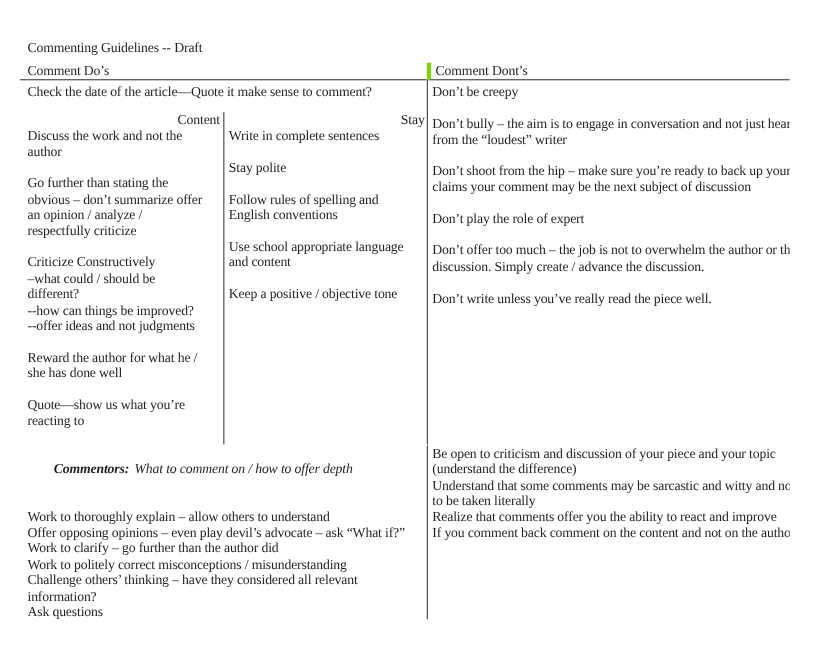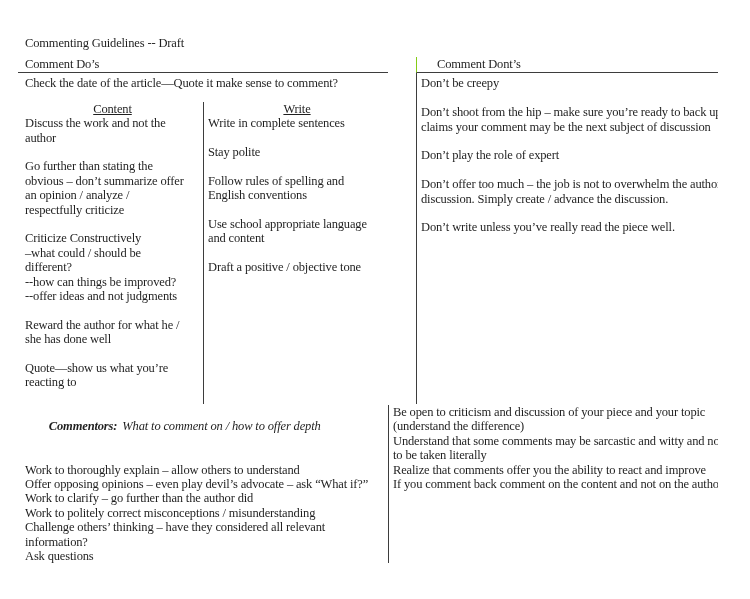--- a/index.html
+++ b/index.html
@@ -21,30 +21,30 @@
     left: 25px;
     top: 36px;
     white-space: pre;
   }
   .doc {
     position: absolute;
     left: 18px;
     top: 57px;
     right: 0;
   }
-  .row { display: grid; grid-template-columns: 370px 1fr; gap: 28px; }
+  .row { display: grid; grid-template-columns: 370px 1fr; }
   .hdr .cell { border-bottom: 1px solid #3d3d3d; padding-bottom: 1px; white-space: pre; }
   .h-left { padding-left: 7px; }
-  .h-right { padding-left: 20px; border-left: 1px solid #84cc16; }
+  .h-right { padding-left: 4px; border-left: 4px solid #84cc16; }
   .b-right { border-left: 1px solid #3d3d3d; padding: 3px 0 0 4px; }
   .intro { padding: 3px 7px 11px 7px; white-space: pre; }
   .sub { display: grid; grid-template-columns: 185px 1fr; min-height: 290px; }
   .sub-left { padding-left: 7px; padding-right: 3px; }
   .sub-right { border-left: 1px solid #3d3d3d; padding-left: 4px; padding-right: 2px; }
-  .col-head { text-align: center; text-decoration: underline; }
+  .col-head { text-align: right; }
   p.para { margin: 0 0 14.4px 0; white-space: pre; }
   p.line { margin: 0; white-space: pre; }
   .bottom {
     position: absolute;
     left: 18px;
     top: 405px;
     right: 0;
     display: grid;
     grid-template-columns: 370px 1fr;
   }
@@ -84,36 +84,38 @@
 different?
 --how can things be improved?
 --offer ideas and not judgments</p>
                 <p class="para">Reward the author for what he /
 she has done well</p>
                 <p class="para">Quote—show us what you’re
 reacting to</p>
               </div>
           </div>
           <div class="sub-right">
-            <div class="col-head">Write</div>
+            <div class="col-head">Stay</div>
             <div>
                 <p class="para">Write in complete sentences</p>
                 <p class="para">Stay polite</p>
                 <p class="para">Follow rules of spelling and
 English conventions</p>
                 <p class="para">Use school appropriate language
 and content</p>
-                <p class="para">Draft a positive / objective tone</p>
+                <p class="para">Keep a positive / objective tone</p>
               </div>
           </div>
         </div>
       </div>
       <div class="b-right">
         <div>
             <p class="para">Don’t be creepy</p>
+            <p class="para">Don’t bully – the aim is to engage in conversation and not just hear
+from the “loudest” writer</p>
             <p class="para">Don’t shoot from the hip – make sure you’re ready to back up your
 claims your comment may be the next subject of discussion</p>
             <p class="para">Don’t play the role of expert</p>
             <p class="para">Don’t offer too much – the job is not to overwhelm the author or the
 discussion. Simply create / advance the discussion.</p>
             <p class="para">Don’t write unless you’ve really read the piece well.</p>
           </div>
       </div>
     </div>
   </div>

